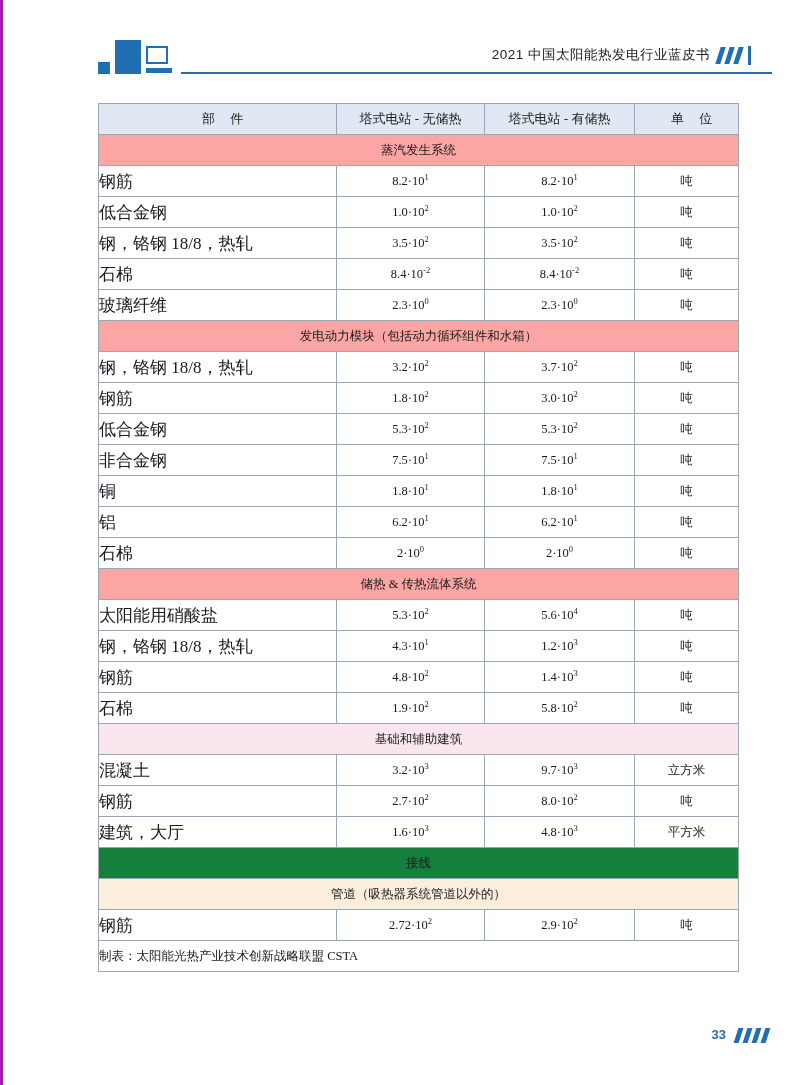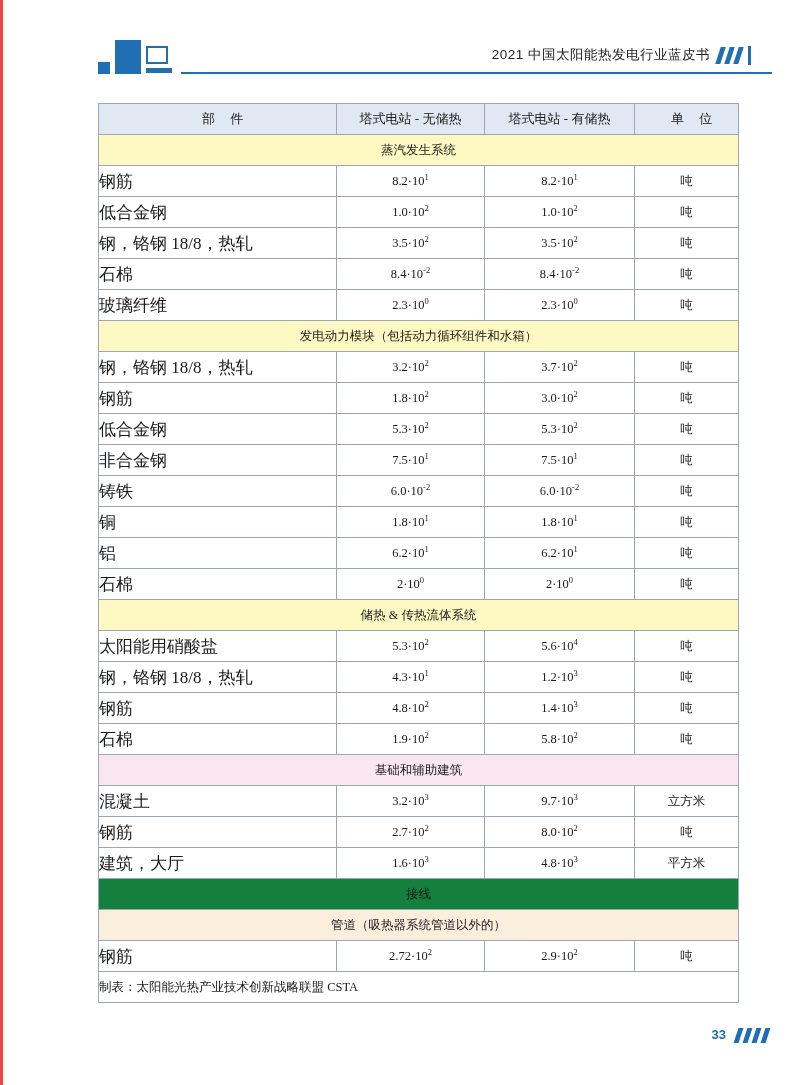--- a/index.html
+++ b/index.html
@@ -12,21 +12,21 @@
     background: #ffffff;
     font-family: "Liberation Serif", "DejaVu Serif", serif;
     color: #1a1a1a;
     position: relative;
     overflow: hidden;
   }
   .page {
     position: absolute;
     inset: 0;
     box-sizing: border-box;
-    border-left: 3px solid #ef4444;
+    border-left: 3px solid #a21caf;
     padding: 0;
   }
   
   .header {
     position: absolute;
     top: 38px;
     left: 0;
     right: 28px;
     height: 46px;
   }
@@ -113,21 +113,21 @@
     font-size: 13px;
     height: 32px;
   }
   .hdr .spaced { letter-spacing: 6px; padding-left: 16px; }
 
   .sect td {
     text-align: center;
     font-size: 12.5px;
     height: 29px;
   }
-  .sect-blue td { background: #fef9c3; }
+  .sect-blue td { background: #fca5a5; }
   .sect-pink td { background: #fae6ee; }
   .sect-orange td { background: #15803d; }
   .sect-cream td { background: #fbeedd; }
 
   td.name {
     text-align: left;
     padding-left: 9px;
     font-size: 17px;
   }
   td.num, td.unit {
@@ -272,26 +272,20 @@
             <td class="num">5.3·10<sup>2</sup></td>
             <td class="unit">吨</td>
           </tr>
           <tr>
             <td class="name">非合金钢</td>
             <td class="num">7.5·10<sup>1</sup></td>
             <td class="num">7.5·10<sup>1</sup></td>
             <td class="unit">吨</td>
           </tr>
           <tr>
-            <td class="name">铸铁</td>
-            <td class="num">6.0·10<sup>-2</sup></td>
-            <td class="num">6.0·10<sup>-2</sup></td>
-            <td class="unit">吨</td>
-          </tr>
-          <tr>
             <td class="name">铜</td>
             <td class="num">1.8·10<sup>1</sup></td>
             <td class="num">1.8·10<sup>1</sup></td>
             <td class="unit">吨</td>
           </tr>
           <tr>
             <td class="name">铝</td>
             <td class="num">6.2·10<sup>1</sup></td>
             <td class="num">6.2·10<sup>1</sup></td>
             <td class="unit">吨</td>

